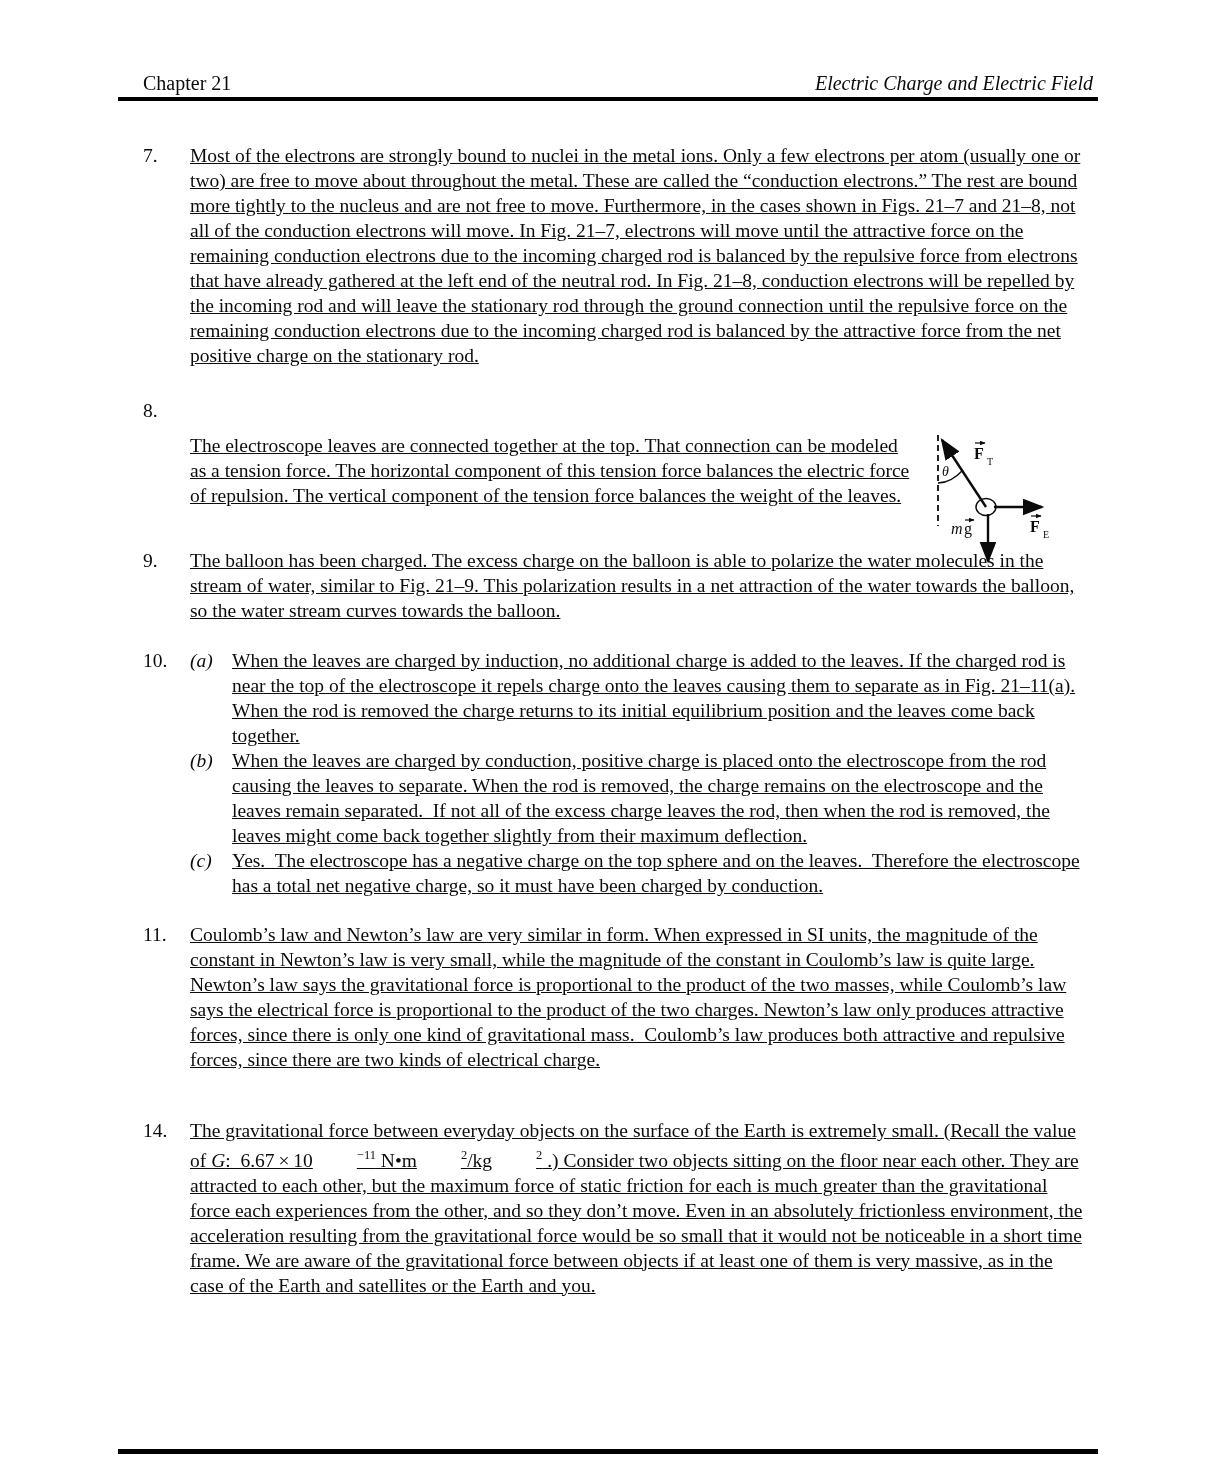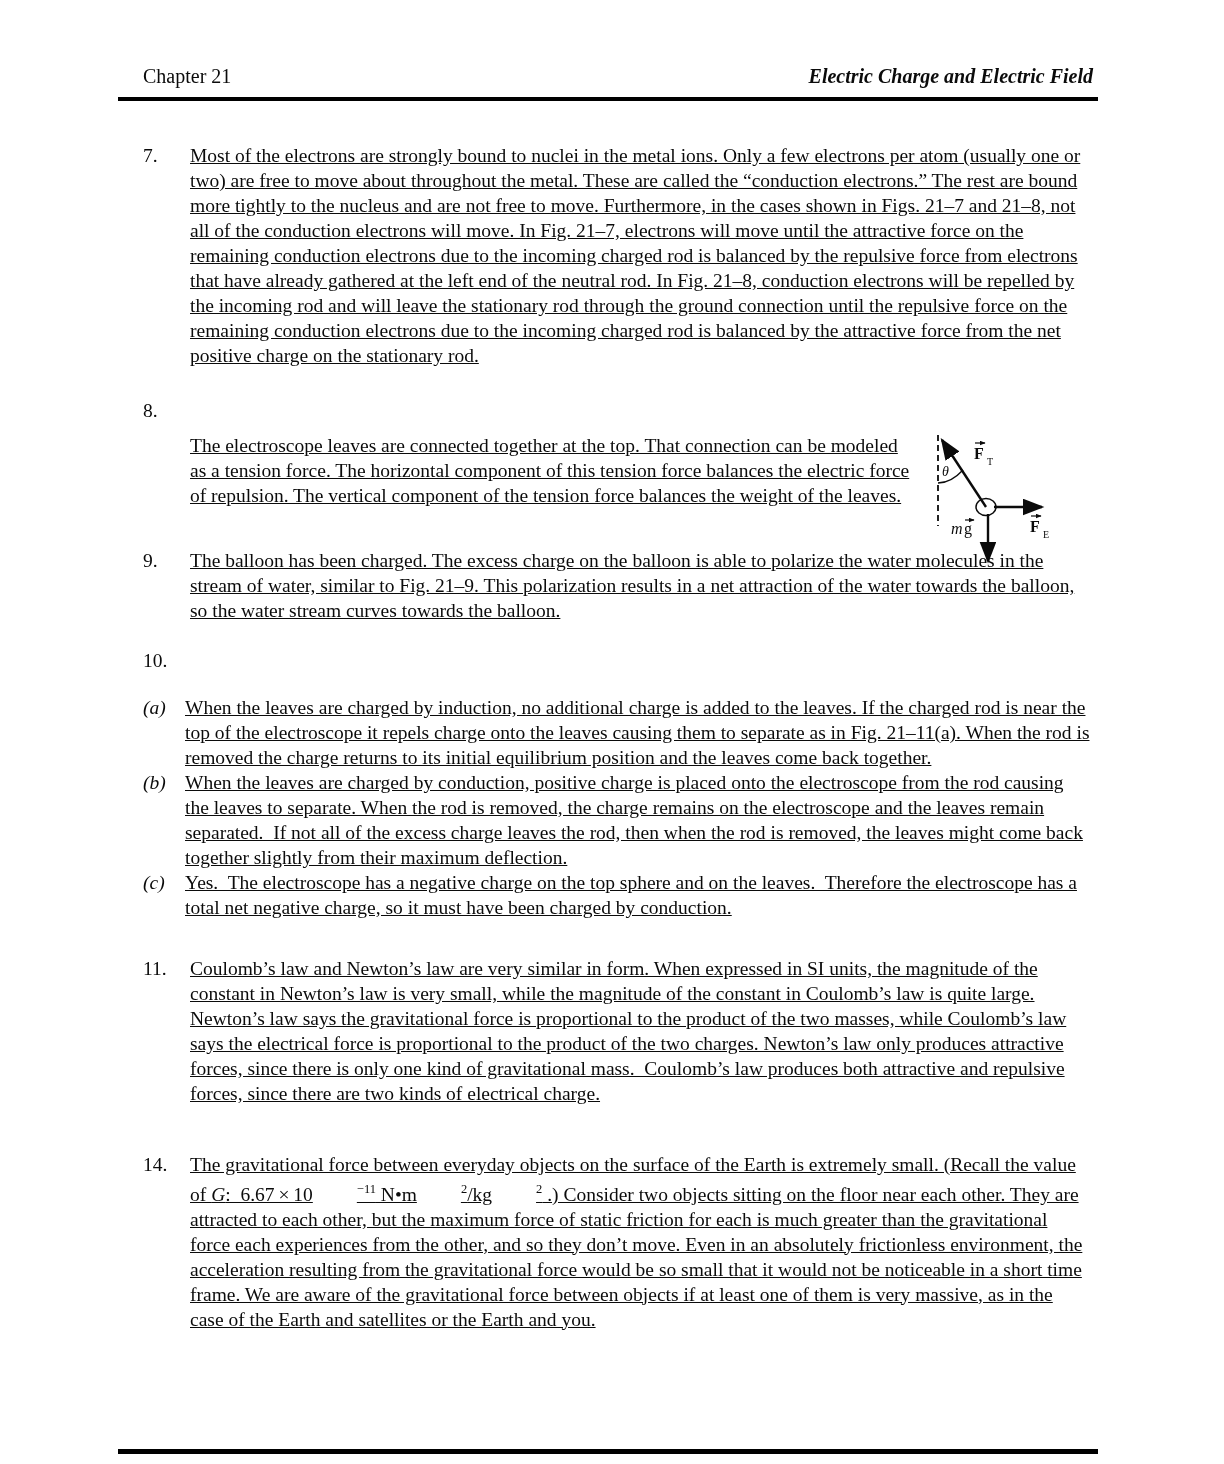--- a/index.html
+++ b/index.html
@@ -7,29 +7,29 @@
     position: relative;
     width: 1224px;
     height: 1464px;
     background: #ffffff;
     color: #0b0b0b;
     font-family: "Liberation Serif", serif;
     overflow: hidden;
   }
   .header {
     position: absolute;
-    top: 65px;
+    top: 72px;
     left: 143px;
     width: 950px;
     display: flex;
     justify-content: space-between;
     align-items: baseline;
     font-size: 20px;
   }
-  .book-title { font-weight: bold; font-style: italic; }
+  .book-title { font-weight: normal; font-style: italic; }
   .rule { position: absolute; left: 118px; width: 980px; background: #000; }
   .header-rule { top: 97px; height: 4px; }
   .footer-rule { top: 1449px; height: 5px; }
   .content {
     position: absolute;
     top: 143px;
     left: 143px;
     width: 948px;
   }
   .item { display: flex; }
@@ -42,21 +42,21 @@
   .body { flex: 1; min-width: 0; }
   .body p, .sub p {
     margin: 0;
     font-size: 19.5px;
     line-height: 25px;
     text-decoration: underline;
   }
   .item-7  { margin-bottom: 30px; }
   .item-8  { height: 150px; margin-bottom: 0; }
   .item-9  { margin-bottom: 25px; }
-  .item-10 { margin-bottom: 36px; flex-direction: column; }
+  .item-10 { margin-bottom: 24px; }
   .item-11 { margin-bottom: 46px; }
   .body-8 { position: relative; margin-top: 35px; }
   .text-8 { width: 722px; }
   .figure {
     position: absolute;
     left: 722px;
     top: -8px;
     width: 195px;
     height: 150px;
   }

